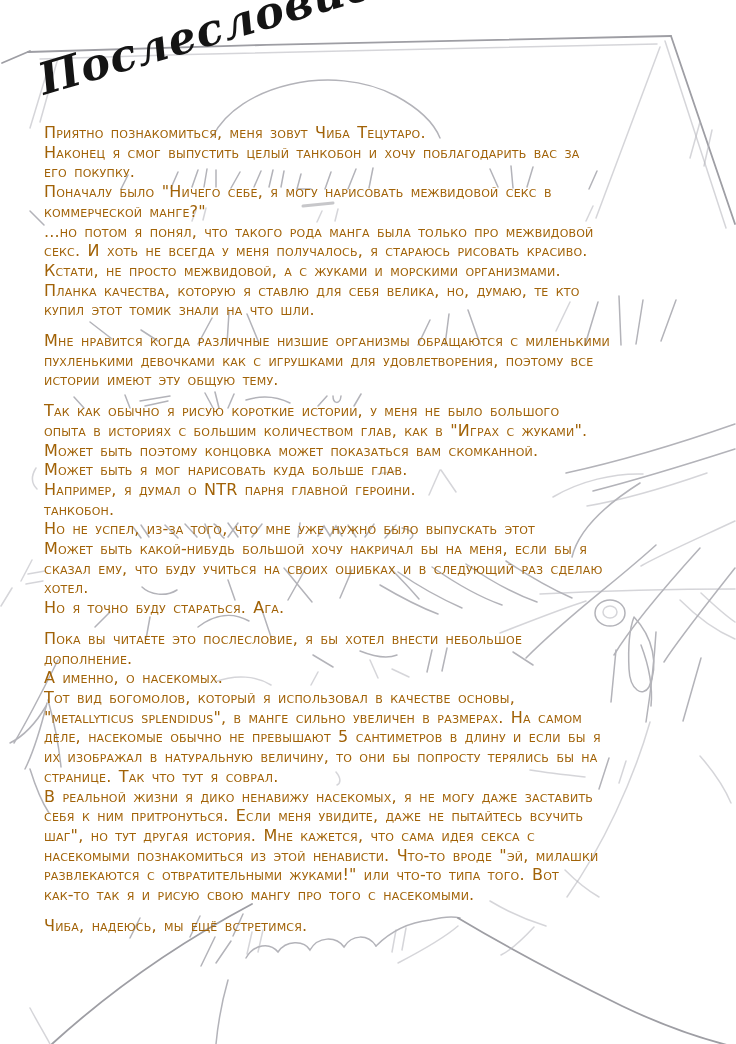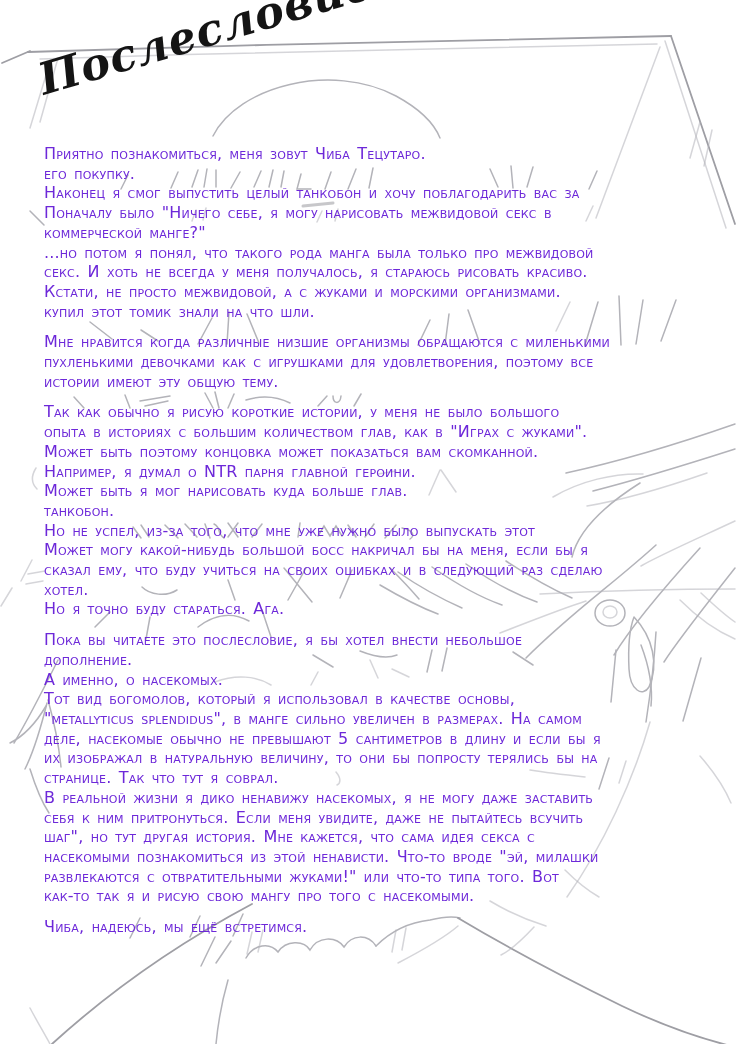--- a/index.html
+++ b/index.html
@@ -25,23 +25,23 @@
     font-weight: bold;
     font-size: 44px;
     letter-spacing: 1px;
     color: #141414;
     transform: rotate(-16.5deg);
     transform-origin: 0% 80%;
     white-space: nowrap;
   }
   .body-text {
     position: absolute;
-    left: 44px; top: 144px;
+    left: 44px; top: 123px;
     width: 672px;
-    color: #6d28d9;
+    color: #a16207;
     font-size: 16px;
     line-height: 19.7px;
     font-variant: small-caps;
     letter-spacing: 0.2px;
     word-spacing: 2px;
   }
   .para { margin: 0 0 11px 0; }
   .line { white-space: nowrap; }
   .g-main { stroke: #b3b3b9; stroke-width: 1.5; fill: none; stroke-linecap: round; }
   .d { stroke: #9e9ea4; stroke-width: 1.8; }
@@ -231,43 +231,44 @@
       <path class="f" d="M490,901 C510,913 530,921 546,926"></path>
       <path class="f" d="M565,870 C580,885 592,893 599,897"></path>
     </g>
   </svg>
 
   <h1 class="title">Послесловие</h1>
 
   <div class="body-text" id="paragraphs">
       <div class="para">
         <div class="line">Приятно познакомиться, меня зовут Чиба Тецутаро.</div>
+        <div class="line">Наконец я смог выпустить целый танкобон и хочу поблагодарить вас за</div>
         <div class="line">его покупку.</div>
-        <div class="line">Наконец я смог выпустить целый танкобон и хочу поблагодарить вас за</div>
         <div class="line">Поначалу было "Ничего себе, я могу нарисовать межвидовой секс в</div>
         <div class="line">коммерческой манге?"</div>
         <div class="line">...но потом я понял, что такого рода манга была только про межвидовой</div>
         <div class="line">секс. И хоть не всегда у меня получалось, я стараюсь рисовать красиво.</div>
         <div class="line">Кстати, не просто межвидовой, а с жуками и морскими организмами.</div>
+        <div class="line">Планка качества, которую я ставлю для себя велика, но, думаю, те кто</div>
         <div class="line">купил этот томик знали на что шли.</div>
       </div>
       <div class="para">
         <div class="line">Мне нравится когда различные низшие организмы обращаются с миленькими</div>
         <div class="line">пухленькими девочками как с игрушками для удовлетворения, поэтому все</div>
         <div class="line">истории имеют эту общую тему.</div>
       </div>
       <div class="para">
         <div class="line">Так как обычно я рисую короткие истории, у меня не было большого</div>
         <div class="line">опыта в историях с большим количеством глав, как в "Играх с жуками".</div>
         <div class="line">Может быть поэтому концовка может показаться вам скомканной.</div>
+        <div class="line">Может быть я мог нарисовать куда больше глав.</div>
         <div class="line">Например, я думал о NTR парня главной героини.</div>
-        <div class="line">Может быть я мог нарисовать куда больше глав.</div>
         <div class="line">танкобон.</div>
         <div class="line">Но не успел, из-за того, что мне уже нужно было выпускать этот</div>
-        <div class="line">Может могу какой-нибудь большой босс накричал бы на меня, если бы я</div>
+        <div class="line">Может быть какой-нибудь большой хочу накричал бы на меня, если бы я</div>
         <div class="line">сказал ему, что буду учиться на своих ошибках и в следующий раз сделаю</div>
         <div class="line">хотел.</div>
         <div class="line">Но я точно буду стараться. Ага.</div>
       </div>
       <div class="para">
         <div class="line">Пока вы читаете это послесловие, я бы хотел внести небольшое</div>
         <div class="line">дополнение.</div>
         <div class="line">А именно, о насекомых.</div>
         <div class="line">Тот вид богомолов, который я использовал в качестве основы,</div>
         <div class="line">"metallyticus splendidus", в манге сильно увеличен в размерах. На самом</div>

